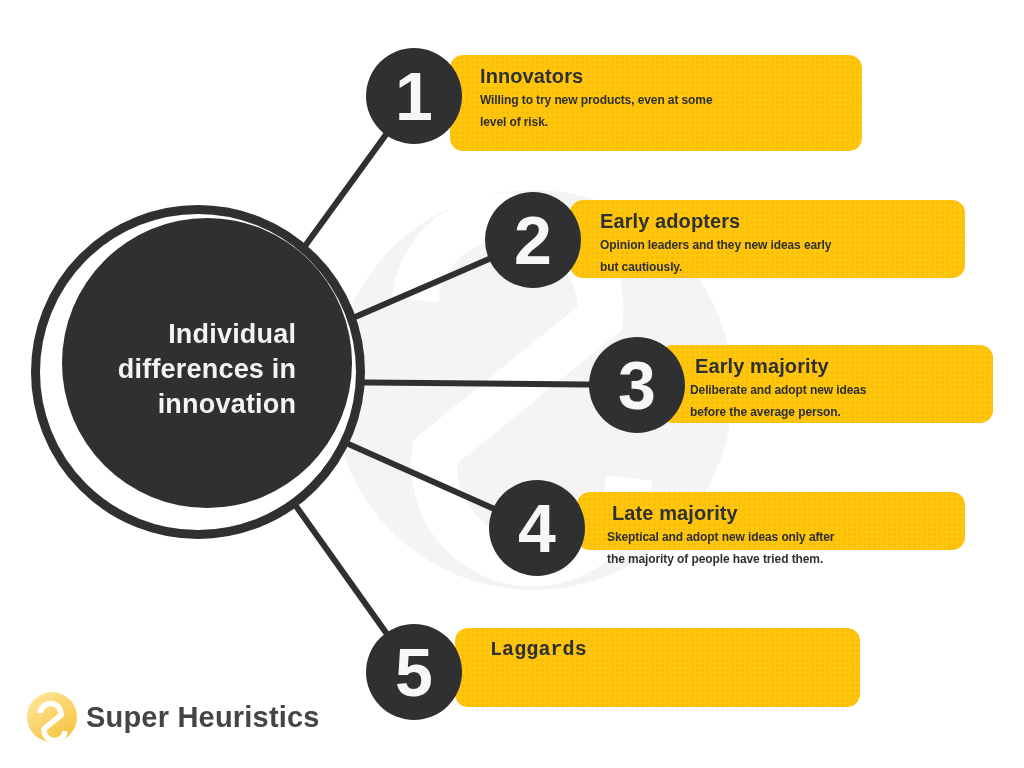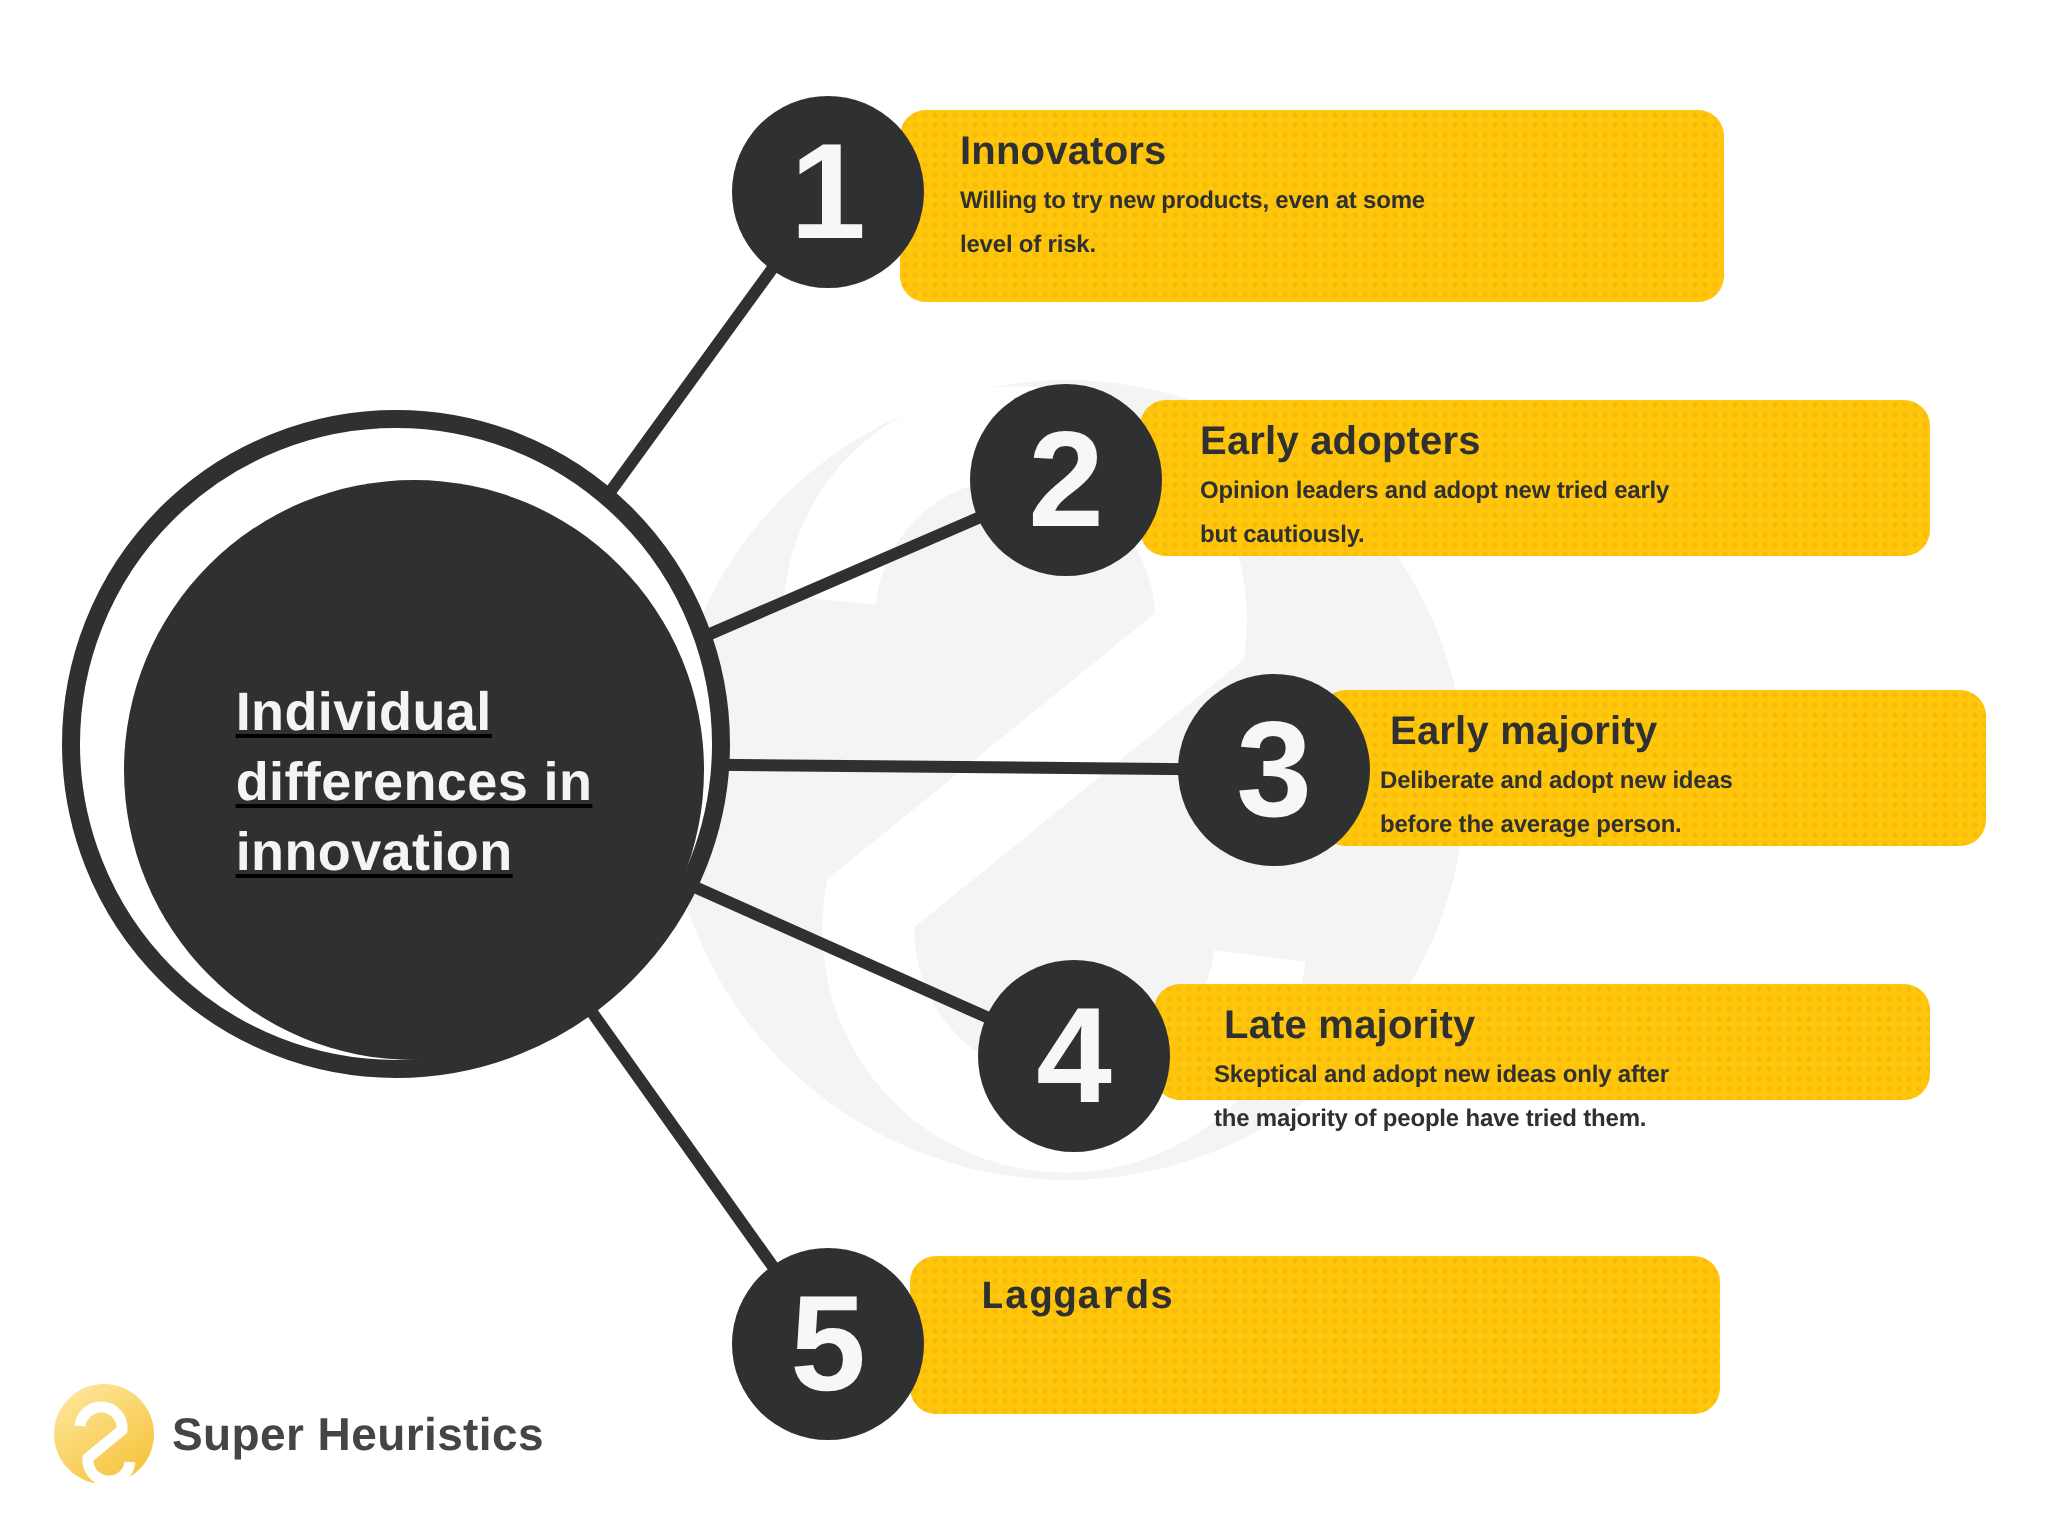--- a/index.html
+++ b/index.html
@@ -20,23 +20,23 @@
     background:var(--background);overflow:hidden;
   }
   svg.bg{position:absolute;left:0;top:0;z-index:0;}
 
   
   .hub-outer{
     position:absolute;left:31px;top:205px;width:334px;height:334px;
     border:9px solid var(--dark);border-radius:50%;background:#fff;z-index:2;
   }
   .hub-inner{
-    position:absolute;left:62px;top:240px;width:290px;height:290px;
+    position:absolute;left:62px;top:218px;width:290px;height:290px;
     border-radius:50%;background:var(--dark);z-index:3;
-    display:flex;align-items:center;justify-content:center;text-align:left;text-decoration:underline;
+    display:flex;align-items:center;justify-content:center;text-align:right;
   }
   .hub-title{
     white-space:pre-line;color:#F4F4F4;font-weight:700;
     font-size:27px;line-height:35px;transform:translateY(6px);
     letter-spacing:0.2px;
   }
 
   
   .badge{
     position:absolute;width:96px;height:96px;border-radius:50%;
@@ -66,21 +66,21 @@
   .card-4{left:577px;top:492px;width:388px;height:58px;}
   .card-5{left:455px;top:628px;width:405px;height:79px;font-family:Liberation Mono, monospace;}
   .card-3 h3,.card-4 h3,.card-5 h3{padding-left:5px;}
 
   
   .brand{
     position:absolute;left:27px;top:692px;z-index:5;
     display:flex;align-items:center;gap:9px;
   }
   .brand-name{
-    font-size:23px;font-weight:600;color:var(--brand-text);letter-spacing:0.2px;
+    font-size:29px;font-weight:600;color:var(--brand-text);letter-spacing:0.2px;
   }
 </style>
 </head>
 <body>
 
 <div class="stage">
 
   <svg class="bg" width="1024" height="768" viewBox="0 0 1024 768">
     <g>
       <circle cx="533" cy="390" r="200" fill="var(--watermark-gray)"></circle>
@@ -104,21 +104,21 @@
 
   <div class="card card-1">
     <h3>Innovators</h3>
     <p>Willing to try new products, even at some
 level of risk.</p>
   </div>
   <div class="badge badge-1">1</div>
 
   <div class="card card-2">
     <h3>Early adopters</h3>
-    <p>Opinion leaders and adopt new tried early
+    <p>Opinion leaders and they new ideas early
 but cautiously.</p>
   </div>
   <div class="badge badge-2">2</div>
 
   <div class="card card-3">
     <h3>Early majority</h3>
     <p>Deliberate and adopt new ideas
 before the average person.</p>
   </div>
   <div class="badge badge-3">3</div>

